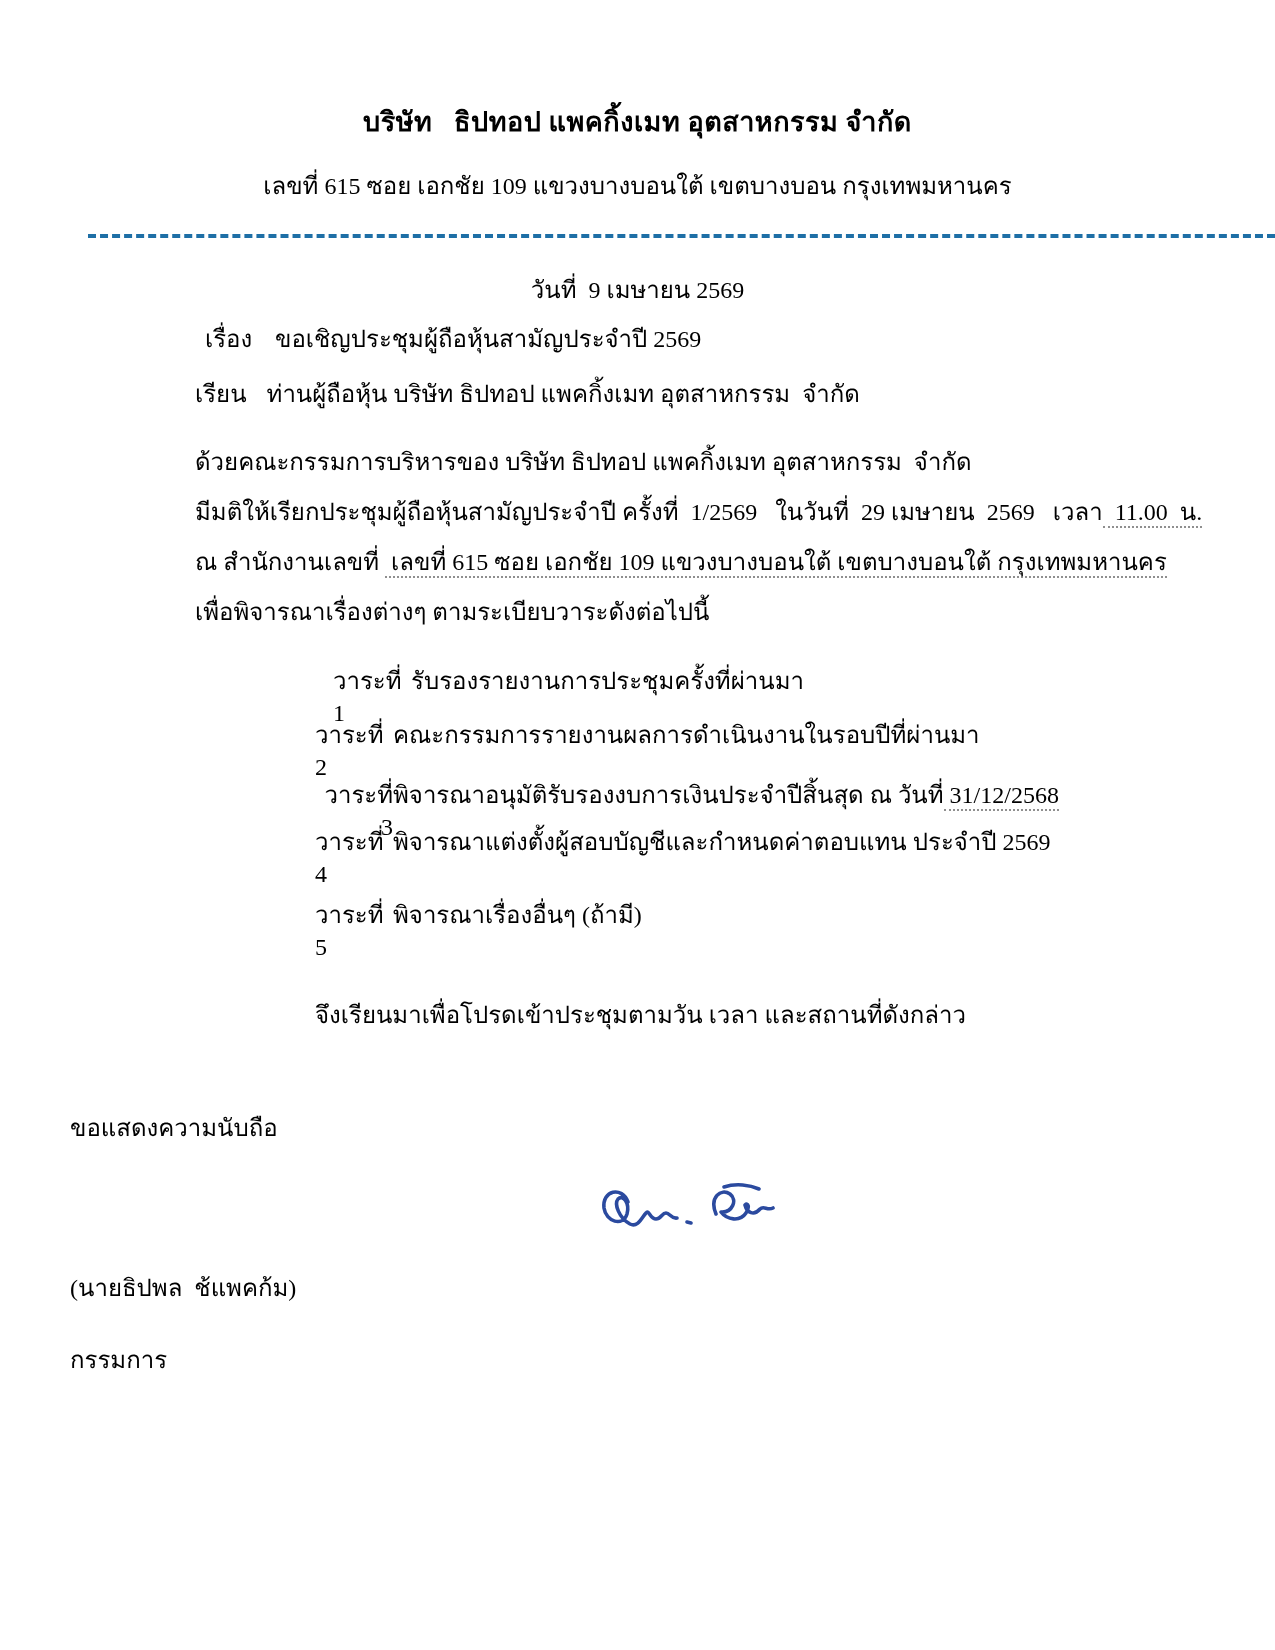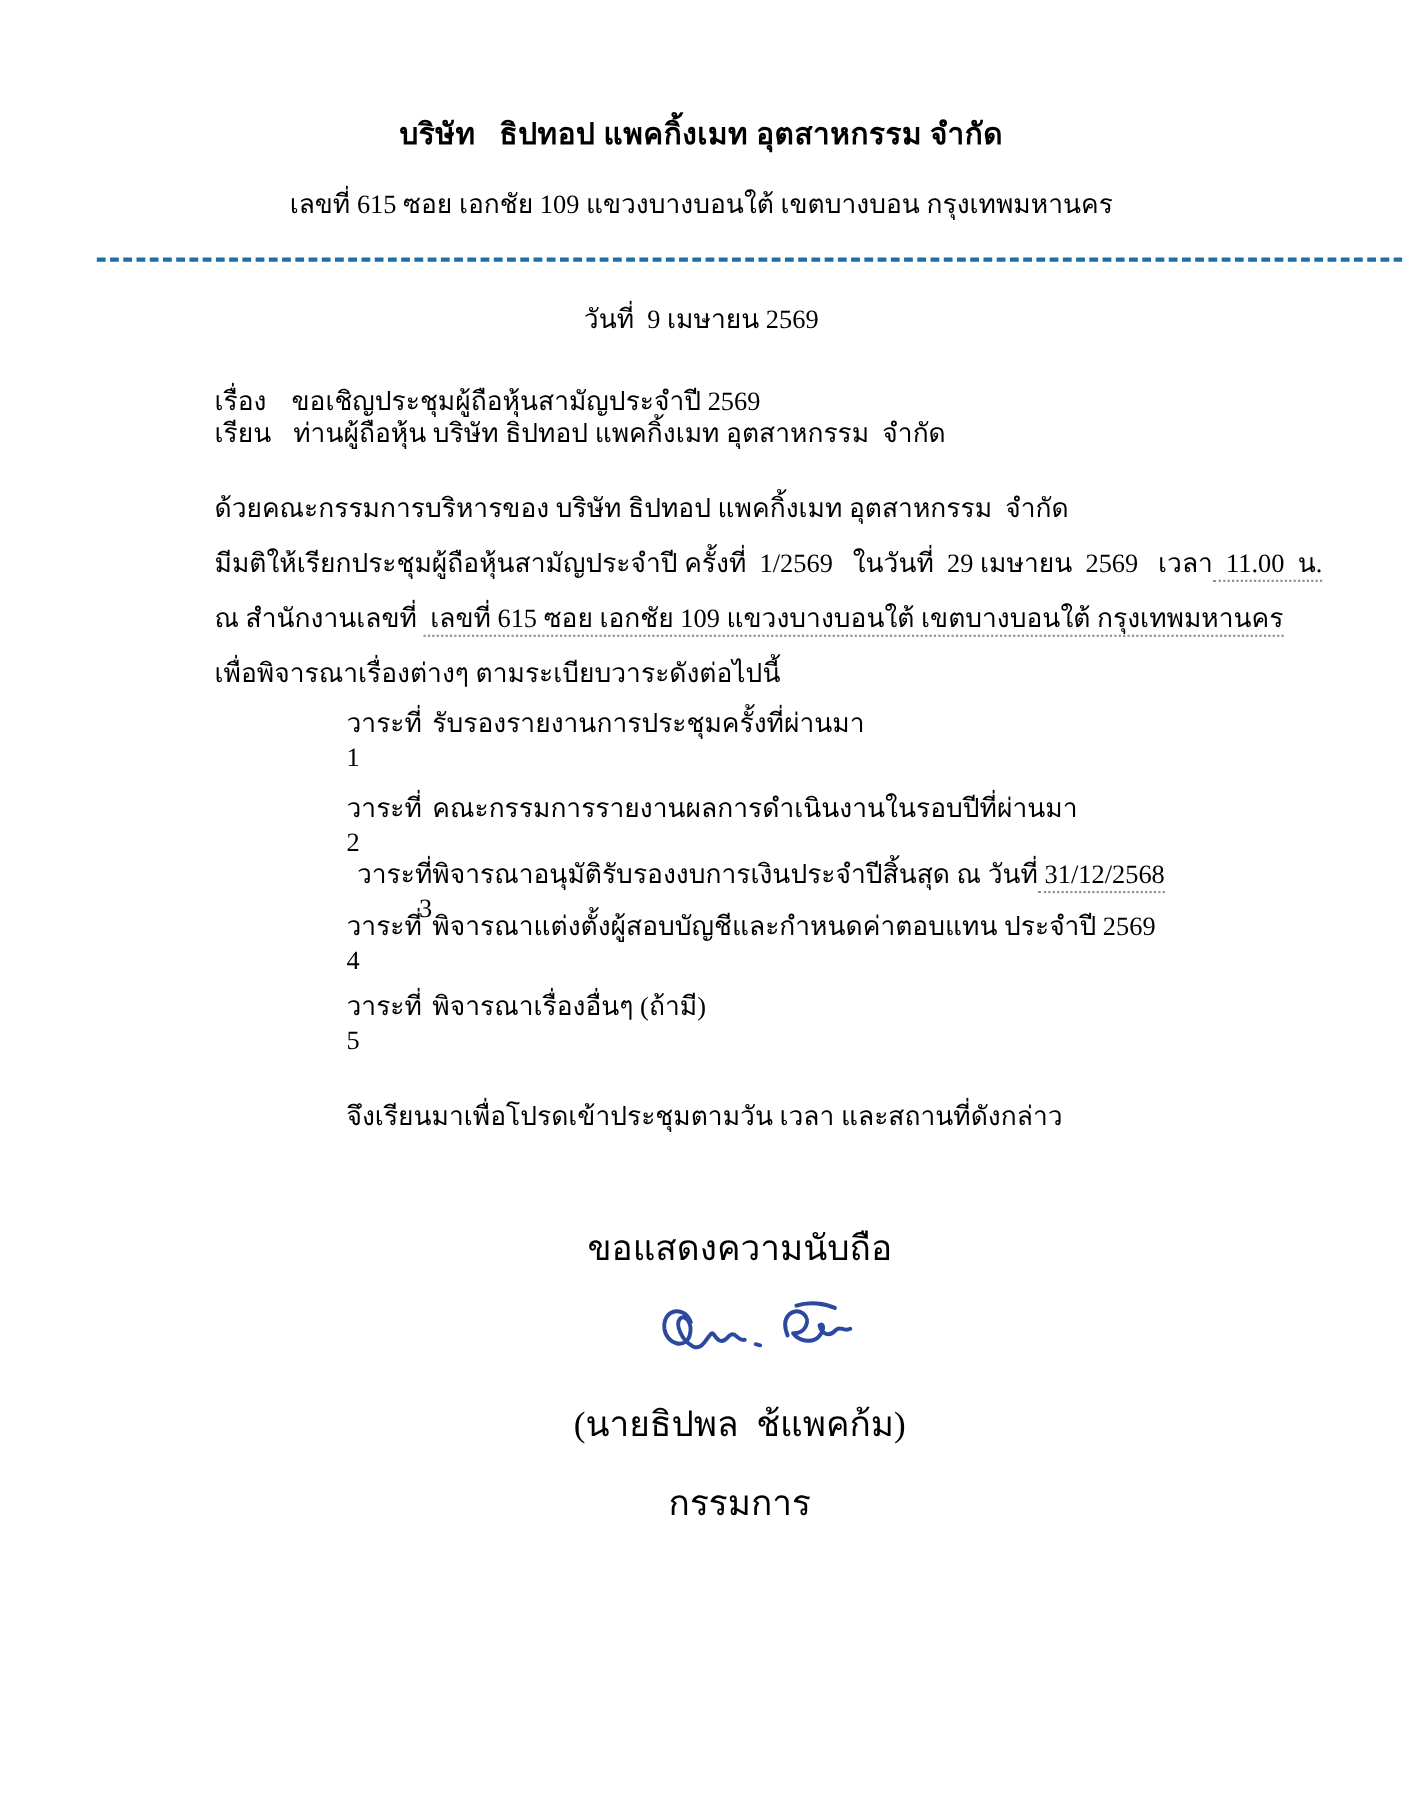--- a/index.html
+++ b/index.html
@@ -46,54 +46,54 @@
   }
   .row {
     left: 195px;
     font-size: 24px;
   }
   .label {
     display: inline-block;
     min-width: 50px;
     margin-right: 14px;
   }
-  .subject { top: 345px; }
+  .subject { top: 319px; margin-left: 10px; }
   .to { top: 374px; }
   .b1 { top: 442px; }
   .b2 { top: 492px; }
   .b3 { top: 542px; }
   .b4 { top: 592px; }
   .dotted {
     border-bottom: 2px dotted #8f8f8f;
     padding-bottom: 1px;
   }
   .agenda-row {
     left: 315px;
     font-size: 24px;
     display: flex;
   }
   .agenda-no {
     width: 78px;
     flex: 0 0 78px;
   }
-  .a1 { top: 637px; }
+  .a1 { top: 661px; margin-left: 18px; }
   .a2 { top: 715px; }
   .a3 { top: 775px; text-align: right; }
   .a4 { top: 822px; }
   .a5 { top: 895px; }
   .closing {
     top: 995px;
     left: 315px;
     font-size: 24px;
   }
   .signoff {
     left: 70px;
     right: 0;
-    text-align: center;
-    font-size: 32px;
+    text-align: left;
+    font-size: 24px;
   }
   .respect { top: 1108px; }
   .sig-box {
     top: 1182px;
     left: 592px;
     width: 212px;
     height: 64px;
   }
   .sig-box svg { display: block; }
   .sig-name { top: 1268px; }

